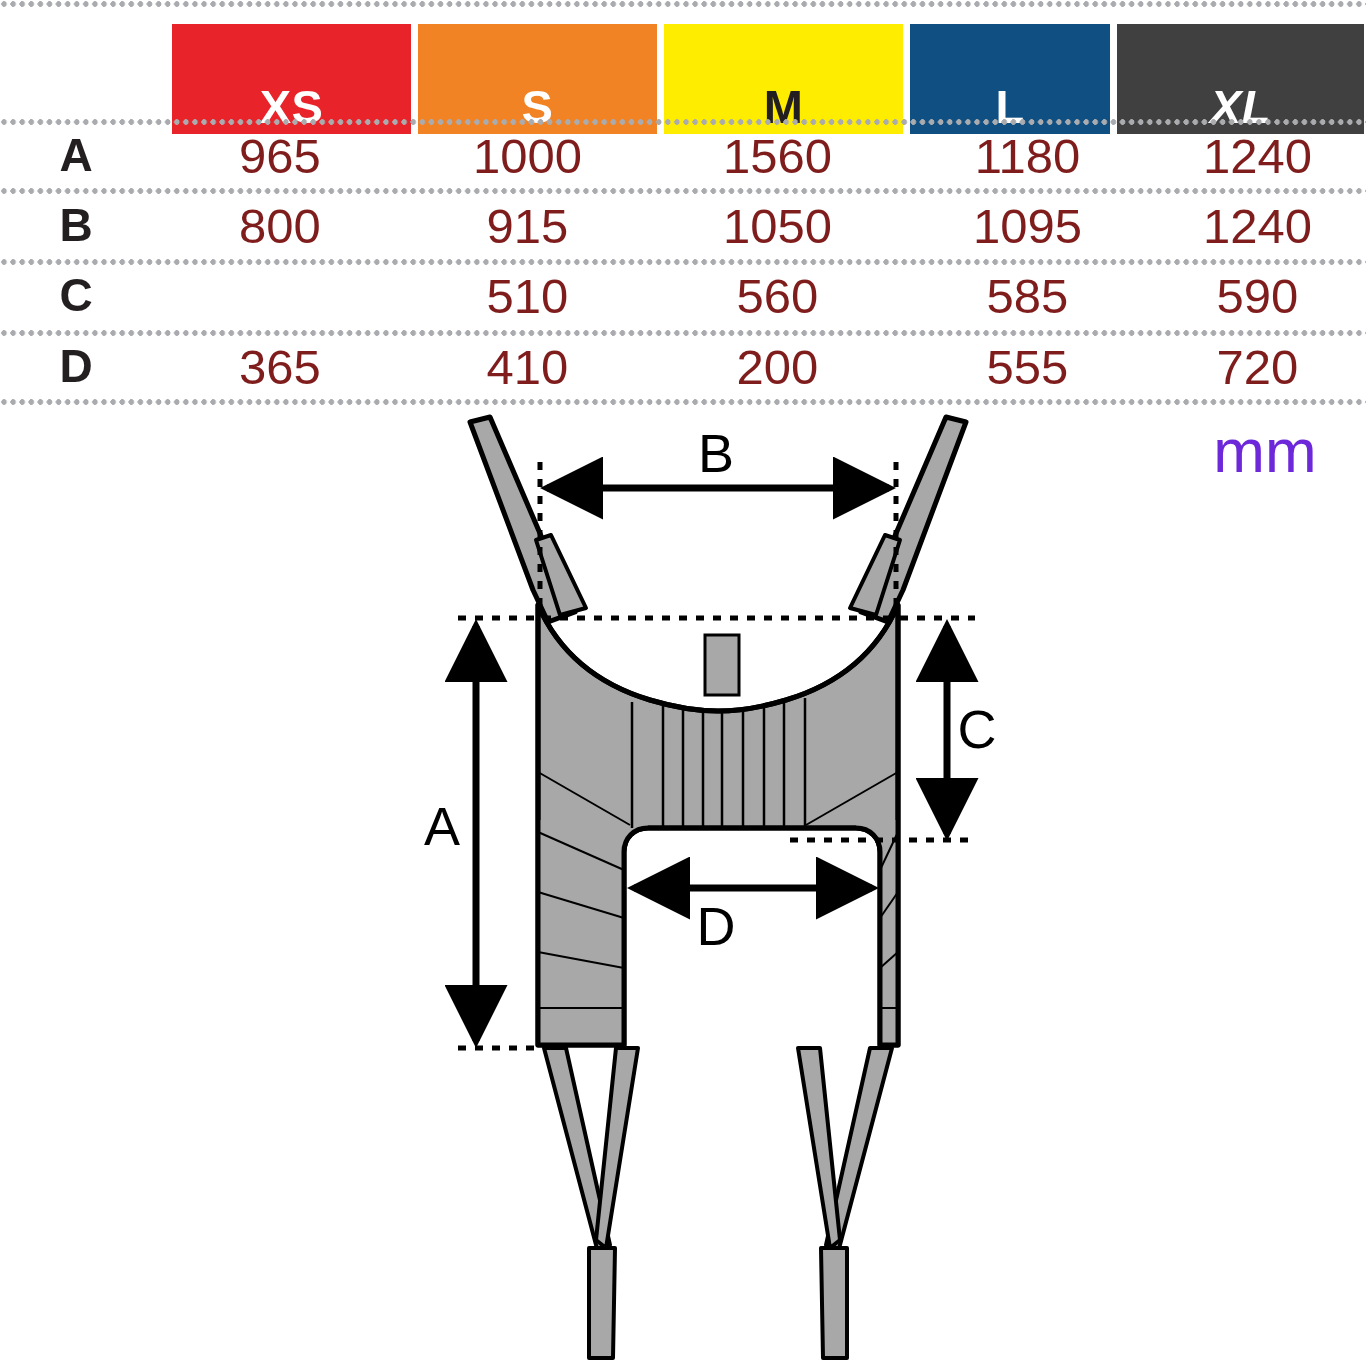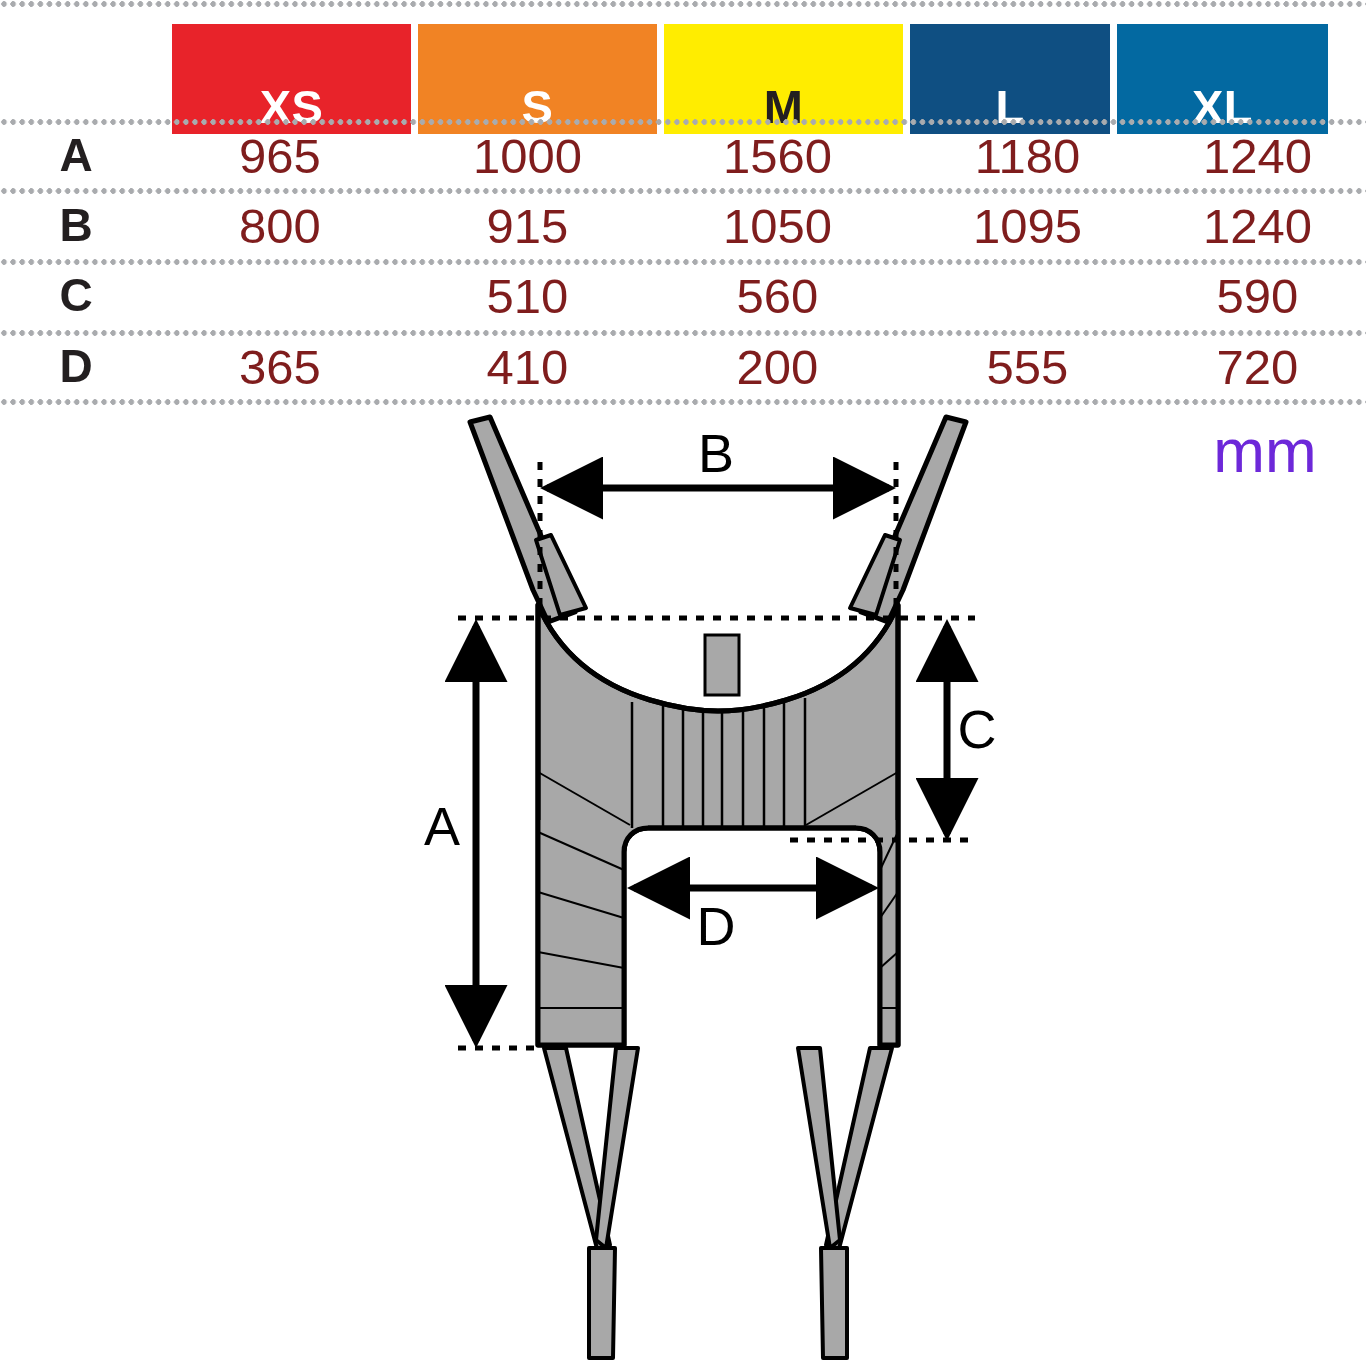--- a/index.html
+++ b/index.html
@@ -50,21 +50,21 @@
     align-items: flex-end;
     justify-content: center;
     font-size: 47px;
     font-weight: bold;
     letter-spacing: 0.5px;
   }
   .hdr-xs { left: 172px;  width: 239px; background: #e8232a; color: #ffffff; }
   .hdr-s  { left: 418px;  width: 239px; background: #f18324; color: #ffffff; }
   .hdr-m  { left: 664px;  width: 239px; background: #ffed00; color: #231f20; }
   .hdr-l  { left: 910px;  width: 200px; background: #0f4f82; color: #ffffff; }
-  .hdr-xl { left: 1117px; width: 211px; background: #0369a1; color: #ffffff; }
+  .hdr-xl { left: 1117px; width: 247px; background: #404040; color: #ffffff; font-style: italic; }
 
   .row-label {
     position: absolute;
     left: 30px;
     width: 92px;
     text-align: center;
     font-size: 46px;
     font-weight: bold;
     color: #231f20;
     line-height: 1;
@@ -146,20 +146,21 @@
     <div class="val-cell col-0" style="top:202px;">800</div>
     <div class="val-cell col-1" style="top:202px;">915</div>
     <div class="val-cell col-2" style="top:202px;">1050</div>
     <div class="val-cell col-3" style="top:202px;">1095</div>
     <div class="val-cell col-4" style="top:202px;">1240</div>
     <div class="dotted-rule" style="top:258px;"></div>
 
     <div class="row-label" style="top:272px;">C</div>
     <div class="val-cell col-1" style="top:272px;">510</div>
     <div class="val-cell col-2" style="top:272px;">560</div>
+    <div class="val-cell col-3" style="top:272px;">585</div>
     <div class="val-cell col-4" style="top:272px;">590</div>
     <div class="dotted-rule" style="top:329px;"></div>
 
     <div class="row-label" style="top:343px;">D</div>
     <div class="val-cell col-0" style="top:343px;">365</div>
     <div class="val-cell col-1" style="top:343px;">410</div>
     <div class="val-cell col-2" style="top:343px;">200</div>
     <div class="val-cell col-3" style="top:343px;">555</div>
     <div class="val-cell col-4" style="top:343px;">720</div>
     <div class="dotted-rule" style="top:398px;"></div>

